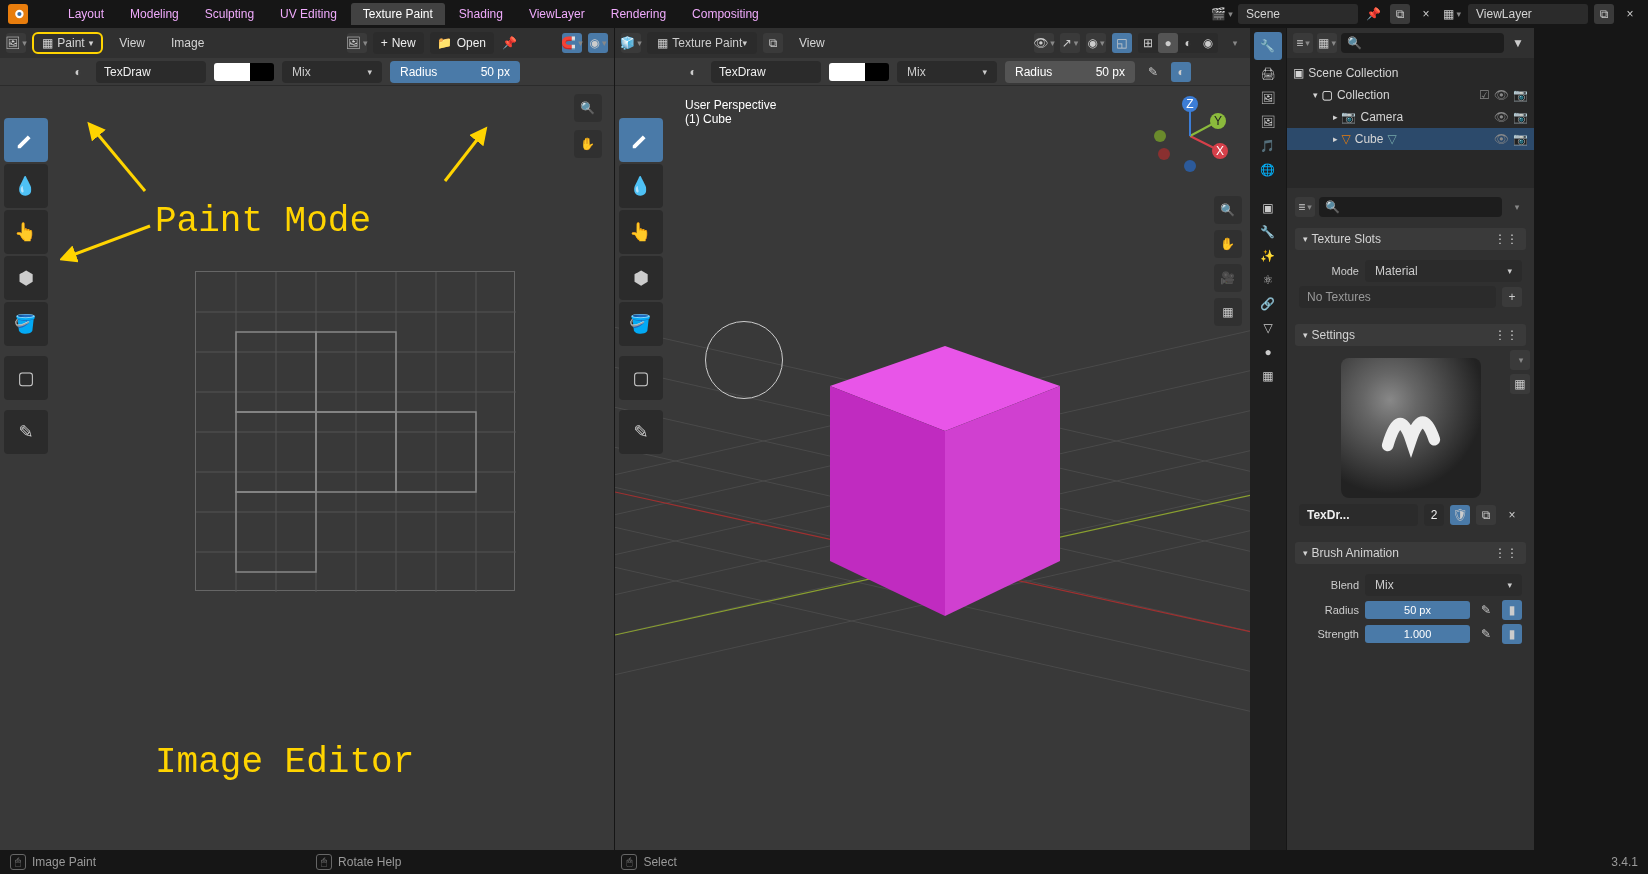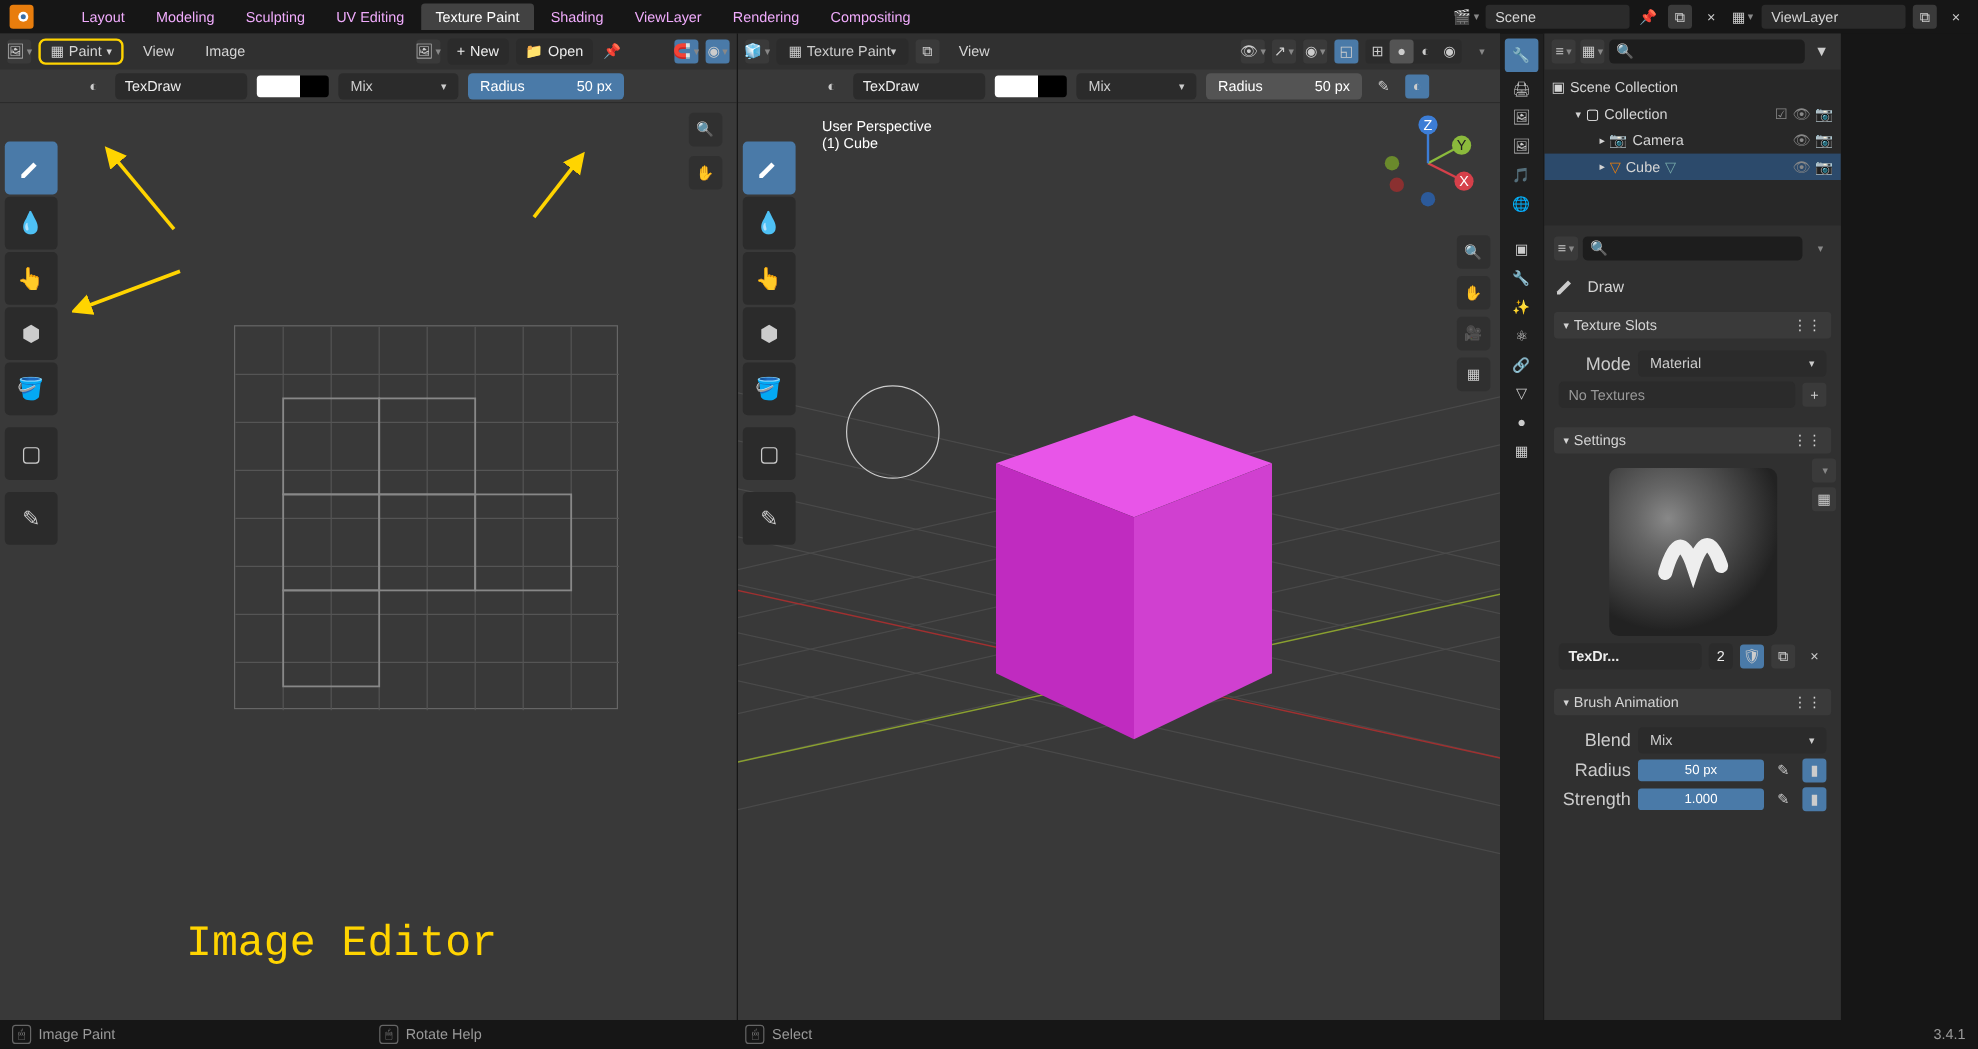--- a/index.html
+++ b/index.html
@@ -46,21 +46,21 @@
 .tree-row.selected { background:#2c4a6b; }
 .tree-indent { width:16px; }
 .tree-icons { margin-left:auto; display:flex; gap:4px; color:#888; }
 .props { flex:1; background:#303030; display:flex; }
 .props-content { flex:1; padding:4px 8px; overflow:hidden; }
 .props-header { display:flex; align-items:center; gap:8px; padding:6px 0; }
 .panel-section { margin-top:6px; }
 .panel-title { background:#3a3a3a; padding:4px 8px; display:flex; align-items:center; gap:4px; border-radius:3px; font-size:11px; }
 .panel-body { padding:6px 4px; }
 .prop-row { display:flex; align-items:center; margin:4px 0; gap:6px; }
-.prop-label { width:60px; text-align:right; color:#ccc; font-size:15px; }
+.prop-label { width:60px; text-align:right; color:#ccc; font-size:11px; }
 .prop-value { flex:1; background:#545454; border-radius:3px; padding:3px 8px; font-size:11px; display:flex; justify-content:center; }
 .prop-value.blue { background:#4a7aa8; color:#fff; }
 .brush-preview { width:140px; height:140px; margin:6px auto; border-radius:8px; background:radial-gradient(circle at 35% 30%,#888 0%,#666 20%,#222 70%); display:flex; align-items:center; justify-content:center; position:relative; }
 .brush-preview svg { width:70px; height:70px; }
 .footer { height:24px; background:#161616; display:flex; align-items:center; padding:0 10px; gap:20px; color:#9a9a9a; font-size:11px; position:absolute; bottom:0; left:0; right:0; }
 .footer-item { display:flex; align-items:center; gap:6px; }
 .footer-item .micon { width:16px; height:16px; border:1px solid #666; border-radius:3px; display:flex; align-items:center; justify-content:center; font-size:10px; }
 .version { margin-left:auto; }
 .small-icon { width:20px; height:20px; display:flex; align-items:center; justify-content:center; color:#ccc; border-radius:3px; }
 .small-icon.bg { background:#3a3a3a; }
@@ -186,21 +186,22 @@
             <rect x="40" y="60" width="80" height="80"></rect>
             <rect x="120" y="60" width="80" height="80"></rect>
             <rect x="40" y="140" width="80" height="80"></rect>
             <rect x="120" y="140" width="80" height="80"></rect>
             <rect x="200" y="140" width="80" height="80"></rect>
             <rect x="40" y="220" width="80" height="80"></rect>
           </g>
         </svg>
       </div>
 
-      <div class="annotation" style="left:155px; top:680px;text-align:center;">Image Editor</div>
+      <div class="annotation" style="left:155px; top:115px;">Paint Mode</div>
+      <div class="annotation" style="left:155px; top:656px;text-align:center;">Image Editor</div>
 
       <svg class="arrow" style="left:60px; top:70px;" width="100" height="110">
         <defs>
             <marker id="ah1" markerWidth="10" markerHeight="10" refX="2" refY="3" orient="auto">
               <path d="M0,0 L6,3 L0,6 Z" fill="#ffd400"></path>
             </marker>
           </defs>
         <line x1="90" y1="70" x2="10" y2="100" stroke="#ffd400" stroke-width="3" marker-end="url(#ah1)"></line>
       </svg>
       <svg class="arrow" style="left:85px; top:35px;" width="80" height="80">
@@ -404,28 +405,20 @@
       </div>
     </div>
 
     <div class="props">
       <div class="props-content">
         <div class="outliner-header" style="background:transparent; padding:0;">
           <div class="small-icon bg chev">≡</div>
           <div class="outliner-search">🔍</div>
           <div class="small-icon chev"></div>
         </div>
-        <div class="props-header">
-          <span>
-              <svg width="20" height="20" viewBox="0 0 24 24">
-                <path d="M3 18 L14 7 L17 10 L6 21 L3 21 Z" fill="#ccc"></path>
-              </svg>
-            </span>
-          <span style="font-size:13px;">Draw</span>
-        </div>
 
         <div class="panel-section">
           <div class="panel-title">
               <span style="font-size:9px;">▾</span>
               <span>Texture Slots</span>
               <span style="margin-left:auto;">⋮⋮</span>
             </div>
           <div class="panel-body">
             <div class="prop-row">
               <div class="prop-label">Mode</div>

